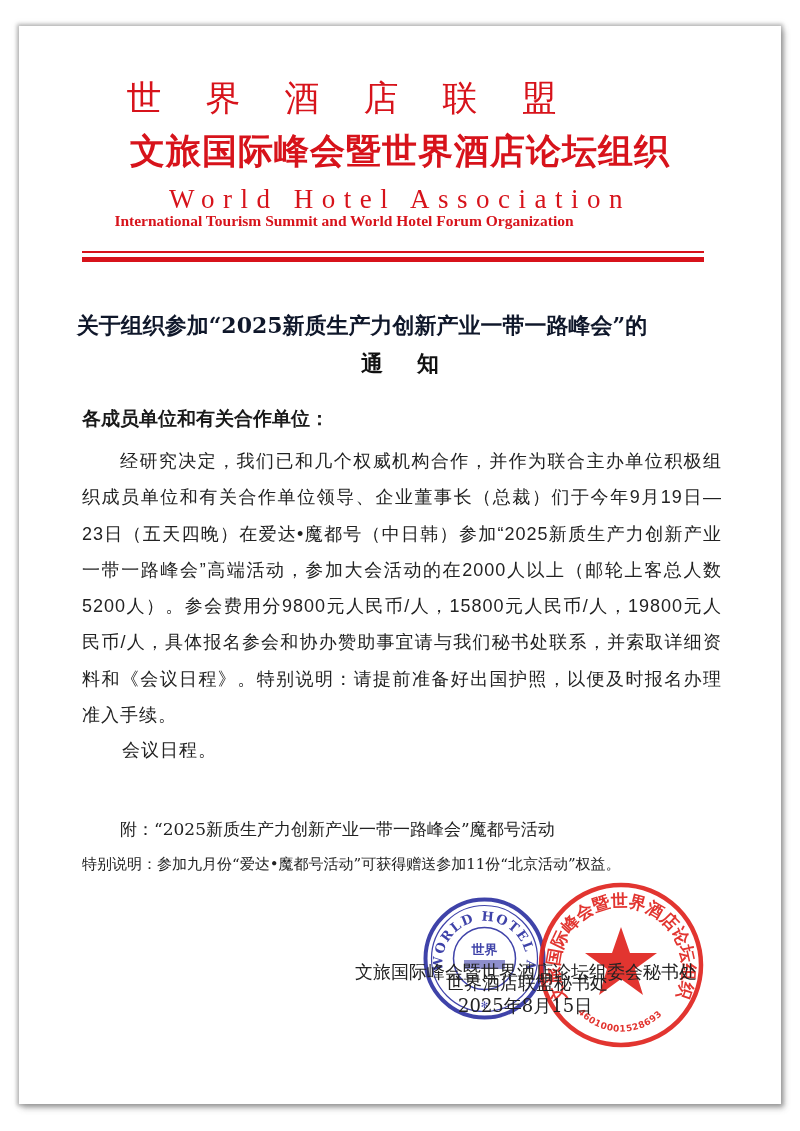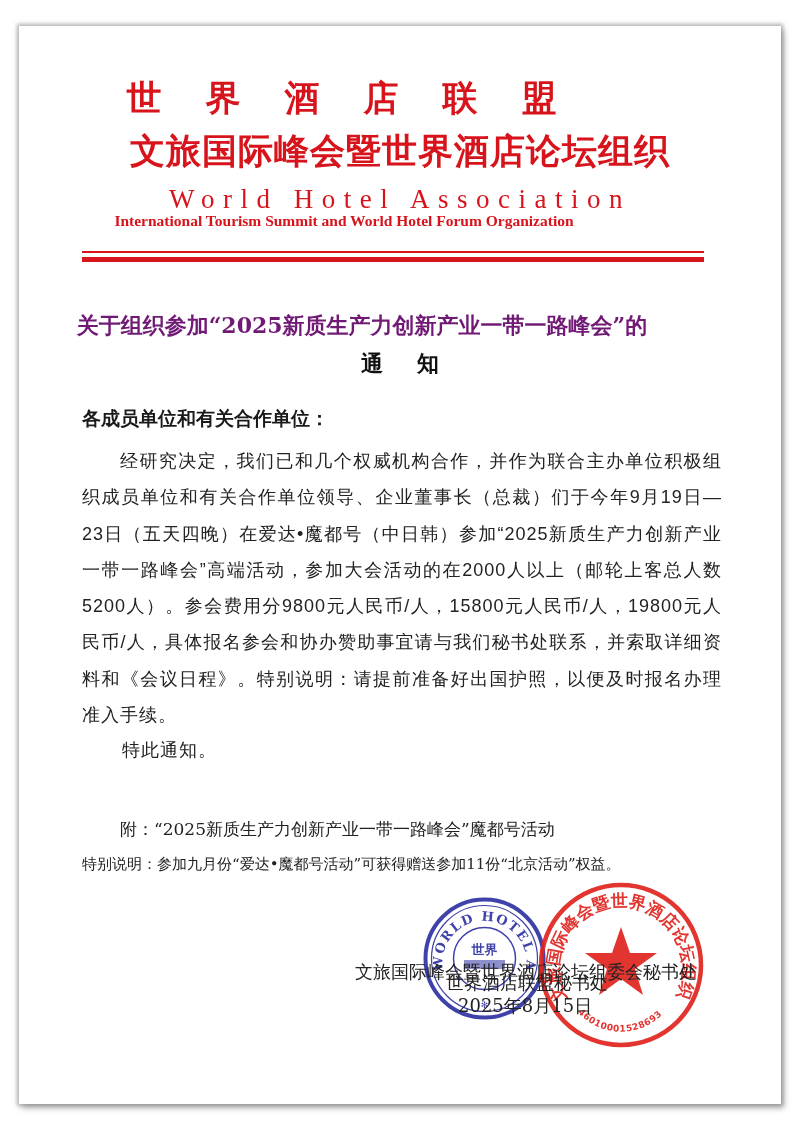--- a/index.html
+++ b/index.html
@@ -9,21 +9,21 @@
   }
   .page {
     position: absolute; left: 19px; top: 26px; width: 762px; height: 1078px;
     background: #ffffff;
     box-shadow: 0 0 4px 2px rgba(120,120,120,0.55), 3px 4px 6px rgba(100,100,100,0.45);
   }
   .abs { position: absolute; }
   .red { color: #d7131b; }
   .hdr-cn1 {
     left: 0; width: 683px; top: 78px; text-align: center;
-    font-size: 35px; font-weight: bold; letter-spacing: 44px; text-indent: 44px;
+    font-size: 35px; font-weight: normal; letter-spacing: 44px; text-indent: 44px;
     line-height: 40px;
   }
   .hdr-cn2 {
     left: 0; width: 800px; top: 130px; text-align: center;
     font-size: 35px; font-weight: bold; letter-spacing: 1px; line-height: 42px;
   }
   .hdr-en1 {
     left: 0; width: 800px; top: 183px; text-align: center;
     font-family: "Liberation Serif", serif;
     font-size: 27px; letter-spacing: 8.5px; line-height: 32px;
@@ -31,21 +31,21 @@
   .hdr-en2 {
     left: 0; width: 688px; top: 211px; text-align: center;
     font-family: "Liberation Serif", serif;
     font-size: 15.5px; font-weight: bold; line-height: 20px;
   }
   .rule-thin { left: 82px; top: 251px; width: 622px; height: 2px; background: #d7131b; }
   .rule-thick { left: 82px; top: 257px; width: 622px; height: 5px; background: #d7131b; }
 
   .title1 {
     left: 0; width: 724px; top: 310px; text-align: center;
-    font-size: 22px; font-weight: bold; color: #701a75; line-height: 30px; letter-spacing: 0px;
+    font-size: 22px; font-weight: bold; color: #0f172a; line-height: 30px; letter-spacing: 0px;
   }
   .title2 {
     left: 0; width: 800px; top: 348px; text-align: center;
     font-size: 22px; font-weight: bold; color: #111; line-height: 30px;
     letter-spacing: 34px; text-indent: 34px;
   }
   .salutation {
     left: 82px; top: 403px; font-size: 19px; color: #1a1a1a; line-height: 30px; font-weight: bold;
   }
   .body {
@@ -80,21 +80,21 @@
 <div class="abs hdr-en1 red">World Hotel Association</div>
 <div class="abs hdr-en2 red">International Tourism Summit and World Hotel Forum Organization</div>
 <div class="abs rule-thin"></div>
 <div class="abs rule-thick"></div>
 
 <div class="abs title1">关于组织参加“2025新质生产力创新产业一带一路峰会”的</div>
 <div class="abs title2">通知</div>
 
 <div class="abs salutation">各成员单位和有关合作单位：</div>
 <div class="abs body">经研究决定，我们已和几个权威机构合作，并作为联合主办单位积极组织成员单位和有关合作单位领导、企业董事长（总裁）们于今年9月19日—23日（五天四晚）在爱达•魔都号（中日韩）参加“2025新质生产力创新产业一带一路峰会”高端活动，参加大会活动的在2000人以上（邮轮上客总人数5200人）。参会费用分9800元人民币/人，15800元人民币/人，19800元人民币/人，具体报名参会和协办赞助事宜请与我们秘书处联系，并索取详细资料和《会议日程》。特别说明：请提前准备好出国护照，以便及时报名办理准入手续。</div>
-<div class="abs closing">特此通知。</div>
+<div class="abs closing">会议日程。</div>
 <div class="abs attachment">附：“2025新质生产力创新产业一带一路峰会”魔都号活动</div>
 <div class="abs note">特别说明：参加九月份“爱达•魔都号活动”可获得赠送参加11份“北京活动”权益。</div>
 
 <svg class="stamp stamp-blue" viewBox="0 0 125 125">
   <defs>
     <path id="bluearc" d="M 22 78 A 42 42 0 1 1 103 78"></path>
   </defs>
   <circle cx="62.5" cy="62.5" r="59" fill="none" stroke="#2b2fa0" stroke-width="4"></circle>
   <circle cx="62.5" cy="62.5" r="53" fill="none" stroke="#2b2fa0" stroke-width="1.2"></circle>
   <circle cx="62.5" cy="62.5" r="31" fill="none" stroke="#2b2fa0" stroke-width="1.5"></circle>

